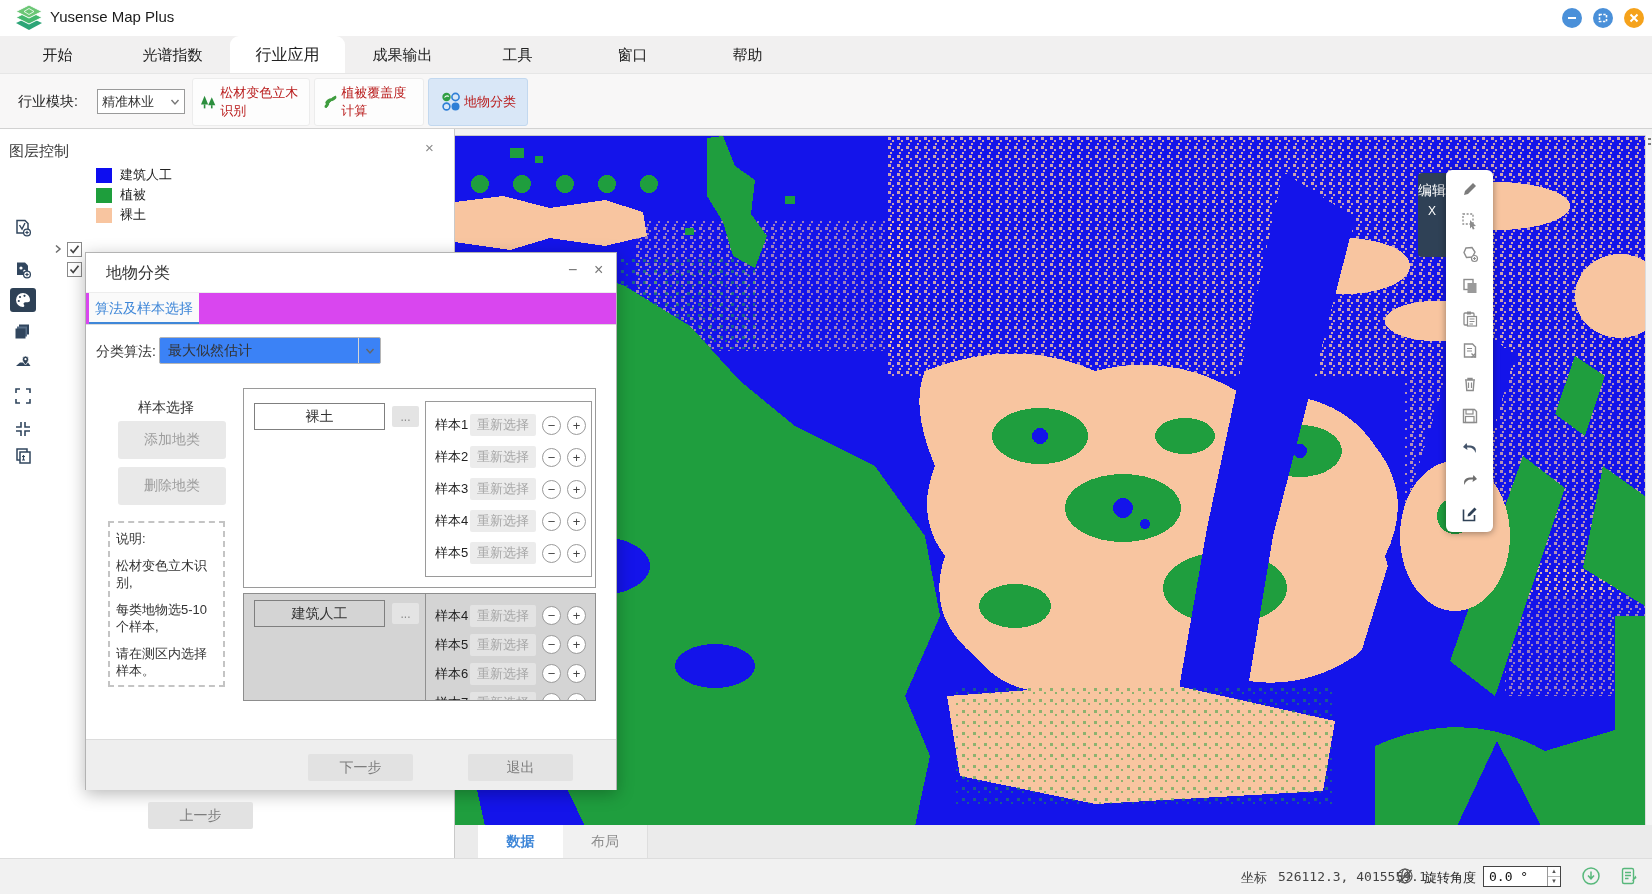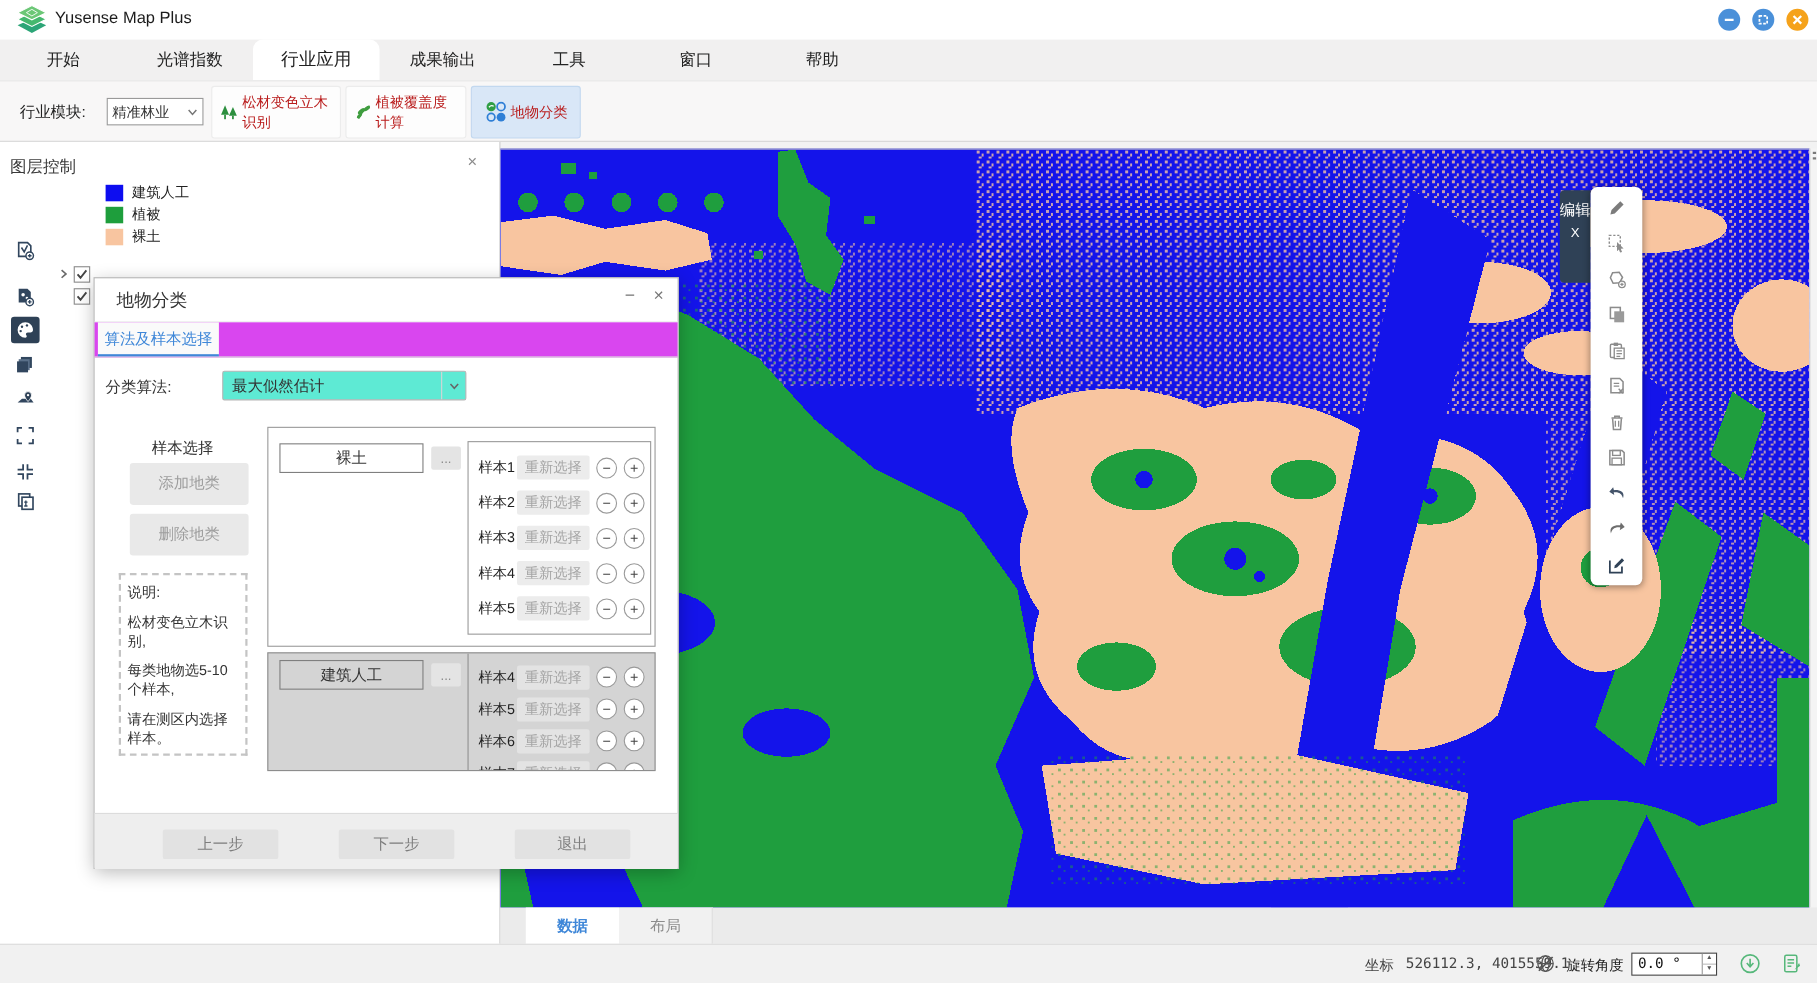--- a/index.html
+++ b/index.html
@@ -66,21 +66,21 @@
 
   
   .dialog { position:absolute; left:85px; top:252px; width:532px; height:538px; background:#fff; border:1px solid #b3b3b3; box-shadow:0 4px 16px rgba(0,0,0,.28); z-index:10; }
   .dlg-title { position:relative; height:40px; border-bottom:1px solid #ededed; }
   .dlg-title .t { position:absolute; left:20px; top:10px; font-size:16px; color:#333; }
   .dlg-min { position:absolute; left:482px; top:8px; font-size:16px; color:#777; cursor:default; }
   .dlg-cls { position:absolute; left:508px; top:8px; font-size:16px; color:#777; cursor:default; }
   .dlg-tabs { position:relative; height:32px; background:#d946ef; border-bottom:1px solid #dcdcdc; }
   .dlg-tab { position:absolute; left:3px; top:0; height:31px; line-height:30px; padding:0 6px; font-size:14px; color:#3f87d8; background:#fafafa; border-bottom:2px solid #3f87d8; }
   .alg-label { position:absolute; left:10px; top:90px; font-size:14px; }
-  .alg-select { position:absolute; left:73px; top:84px; width:222px; height:27px; background:#5eead4; border:1px solid #b5b5b5; border-radius:2px; display:flex; align-items:center; padding-left:8px; font-size:14px;margin-left:43px; }
+  .alg-select { position:absolute; left:73px; top:84px; width:222px; height:27px; background:#3b82f6; border:1px solid #b5b5b5; border-radius:2px; display:flex; align-items:center; padding-left:8px; font-size:14px; }
   .alg-select .cv { position:absolute; right:0; top:0; width:22px; height:25px; border-left:1px solid #d5d5d5; display:flex; align-items:center; justify-content:center; }
   .samp-label { position:absolute; left:40px; top:146px; width:80px; text-align:center; font-size:14px; color:#333; }
   .gbtn { position:absolute; left:32px; width:108px; height:38px; background:#e9e9e9; border:none; border-radius:3px; font-size:14px; color:#9d9d9d; font-family:inherit; }
   .gbtn.add { top:168px; } .gbtn.del { top:214px; }
   .note { position:absolute; left:22px; top:268px; width:117px; height:166px; border:2px dashed #c4c4c4; padding:7px 6px; font-size:13px; color:#333; line-height:1.35; }
   .note p { margin-bottom:9px; }
   .grp { position:absolute; left:157px; width:353px; }
   .grp1 { top:135px; height:200px; border:1px solid #9a9a9a; background:#fff; }
   .grp2 { top:340px; height:108px; border:1px solid #8d8d8d; background:#d4d4d4; overflow:hidden; }
   .classbox { position:absolute; left:10px; top:14px; width:131px; height:27px; border:1px solid #7f7f7f; text-align:center; line-height:25px; font-size:14px; color:#333; background:transparent; }
@@ -90,21 +90,21 @@
   .inner1 { position:absolute; left:181px; top:12px; width:167px; height:176px; border:1px solid #9a9a9a; padding-top:7px; }
   .inner2 { position:absolute; left:181px; top:0; width:172px; height:108px; border-left:1px solid #909090; padding-top:7px; }
   .srow { height:32px; display:flex; align-items:center; }
   .grp2 .srow { height:29px; }
   .srow .sl { width:44px; padding-left:9px; font-size:13px; color:#222; }
   .rsel { width:66px; height:22px; background:#ececec; border:none; border-radius:2px; font-size:13px; color:#a5a5a5; font-family:inherit; }
   .grp2 .rsel { background:#e3e3e3; }
   .cirbtn { width:19px; height:19px; border-radius:50%; border:1px solid #9a9a9a; background:#fff; margin-left:6px; font-size:13px; color:#444; line-height:15px; text-align:center; padding:0; }
   .dlg-footer { position:absolute; left:0; top:486px; width:530px; height:51px; background:#eeeeee; border-top:1px solid #dcdcdc; }
   .fbtn { position:absolute; top:14px; width:105px; height:27px; background:#e2e2e2; border:none; border-radius:2px; font-size:14px; color:#7d7d7d; font-family:inherit; }
-  .fbtn.prev { left:62px; } .fbtn.next { left:222px; } .fbtn.exit { left:382px; }
+  .fbtn.prev { left:62px;margin-top:48px; } .fbtn.next { left:222px; } .fbtn.exit { left:382px; }
 
   
   .tabs-row { position:absolute; left:455px; top:825px; width:1197px; height:33px; background:#ebebeb; }
   .btab { position:absolute; top:0; height:33px; width:85px; text-align:center; line-height:33px; font-size:14px; }
   .btab.data { left:23px; background:#fff; color:#3f87d8;font-weight:bold; }
   .btab.layout { left:108px; background:#f1f1f1; color:#8d8d8d; border-right:1px solid #dedede; }
 
   
   .statusbar { position:absolute; left:0; top:858px; width:1652px; height:36px; background:#f1f1f1; border-top:1px solid #ddd; }
   .st-coord-label { position:absolute; left:1241px; top:10px; font-size:13px; color:#444; }

